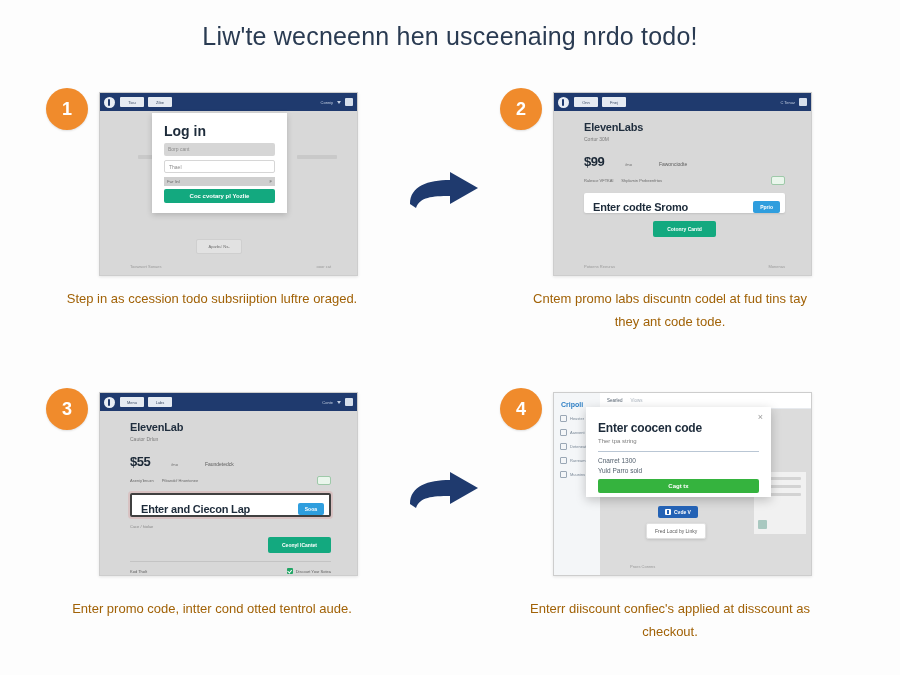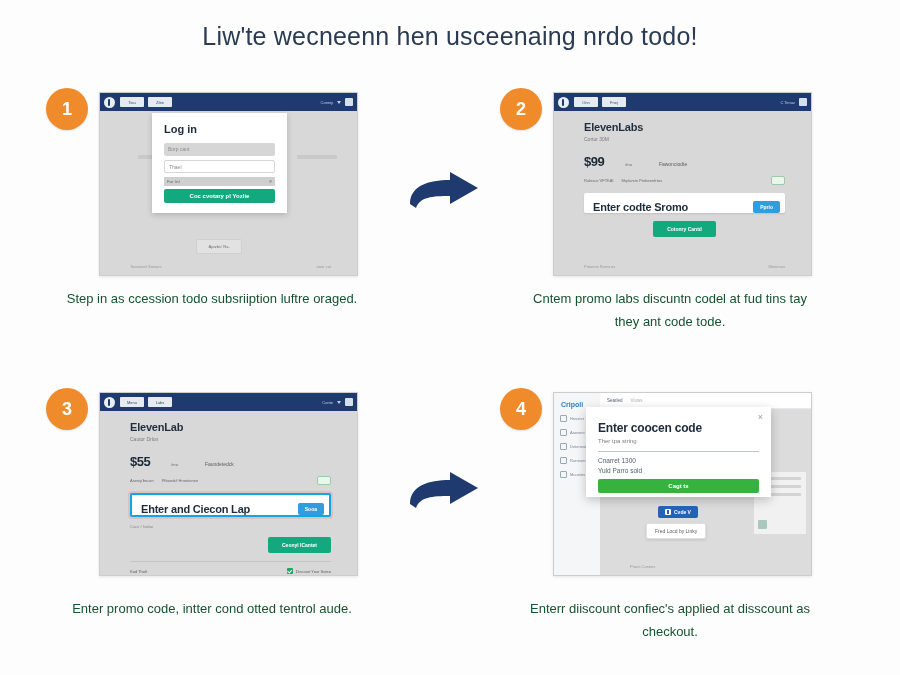--- a/index.html
+++ b/index.html
@@ -83,21 +83,21 @@
 
   .ghost{background:#c9c9c9;border-radius:1px;height:4px;}
 
   
   .login-modal{
     position:absolute;left:52px;top:2px;width:135px;height:100px;
     background:#ffffff;box-shadow:0 2px 6px rgba(0,0,0,.18);
   }
   .login-title{
     position:absolute;left:12px;top:10px;
-    font-size:11px;font-weight:700;color:#1d2b3a;
+    font-size:14px;font-weight:700;color:#1d2b3a;
   }
   .fld{
     position:absolute;left:12px;width:111px;height:13px;
     box-sizing:border-box;border-radius:2px;
   }
   .fld.grey{top:30px;background:#d6d6d6;}
   .fld.white{top:47px;background:#ffffff;border:1px solid #d6d6d6;}
   .fld-text{
     position:absolute;left:4px;top:3px;font-size:5px;color:#8d8d8d;
   }
@@ -137,21 +137,21 @@
     border-radius:2px;background:#eaf6ec;
   }
   .promo-row{
     margin-top:8px;position:relative;
     background:#ffffff;height:20px;border-radius:2px;
     display:flex;align-items:flex-end;
     box-shadow:0 1px 2px rgba(0,0,0,.10);
     gap:31px;
   }
   .promo-row.flagged{
-    border:2px solid #0ea5e9;background:#ffffff;
+    border:2px solid #404040;background:#ffffff;
     box-shadow:0 0 0 2px rgba(224,74,74,.15);
   }
   .promo-text{
     margin-left:9px;font-size:11px;font-weight:700;color:#1d2b3a;
     letter-spacing:-.2px;
   }
   .promo-btn{
     margin-left:auto;margin-right:5px;
     background:#2f9ede;color:#ffffff;border-radius:2px;
     font-size:5px;font-weight:600;
@@ -269,21 +269,21 @@
   .tooltip{
     position:absolute;left:92px;top:130px;
     background:#ffffff;border:1px solid #e0e0e0;border-radius:2px;
     padding:4px 8px;font-size:5px;color:#5a5a5a;
     box-shadow:0 1px 3px rgba(0,0,0,.12);
   }
 
   
   .caption{
     position:absolute;width:300px;text-align:center;
-    font-size:13px;line-height:1.75;color:#14532d;
+    font-size:13px;line-height:1.75;color:#a16207;
   }
   .cap-1{left:62px;top:288px;}
   .cap-2{left:520px;top:288px;}
   .cap-3{left:62px;top:598px;}
   .cap-4{left:520px;top:598px;}
 
   
   .arrow{position:absolute;width:80px;height:48px;}
   .arrow-1{left:404px;top:166px;}
   .arrow-2{left:404px;top:466px;}

